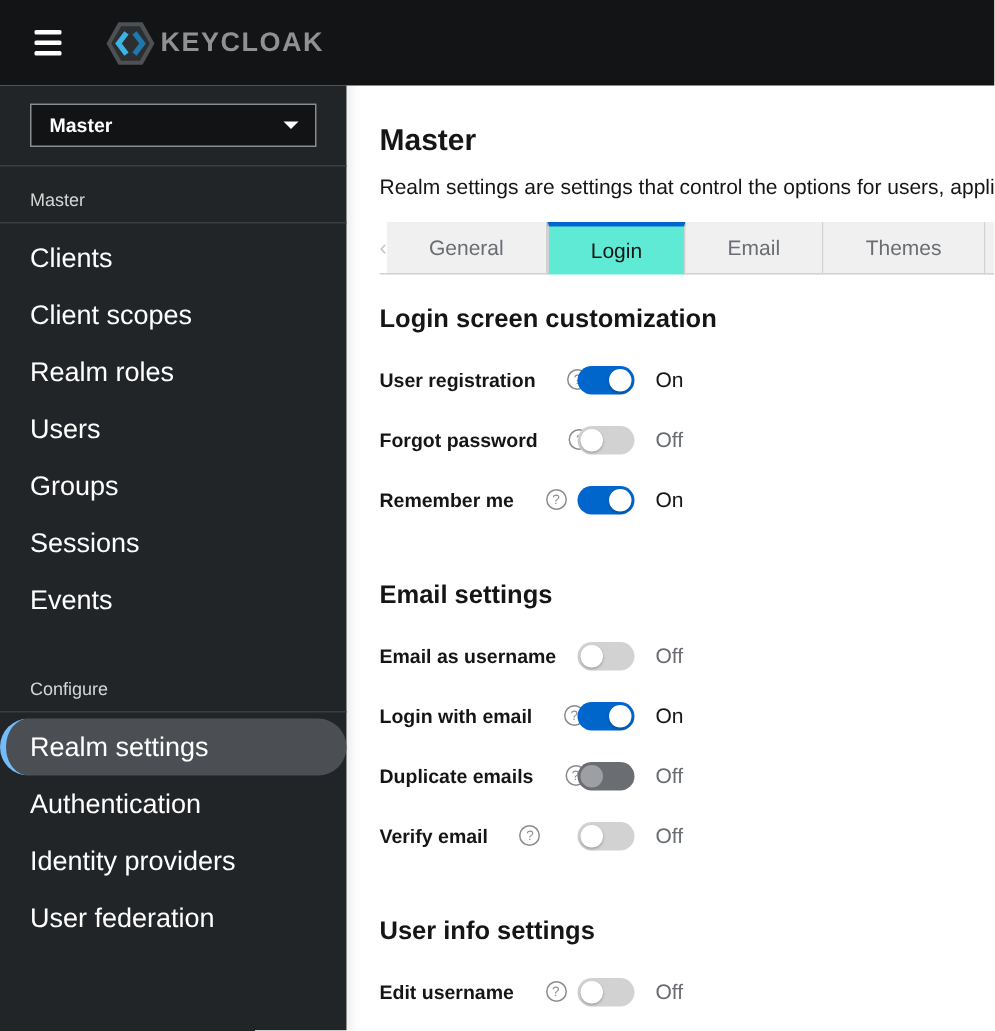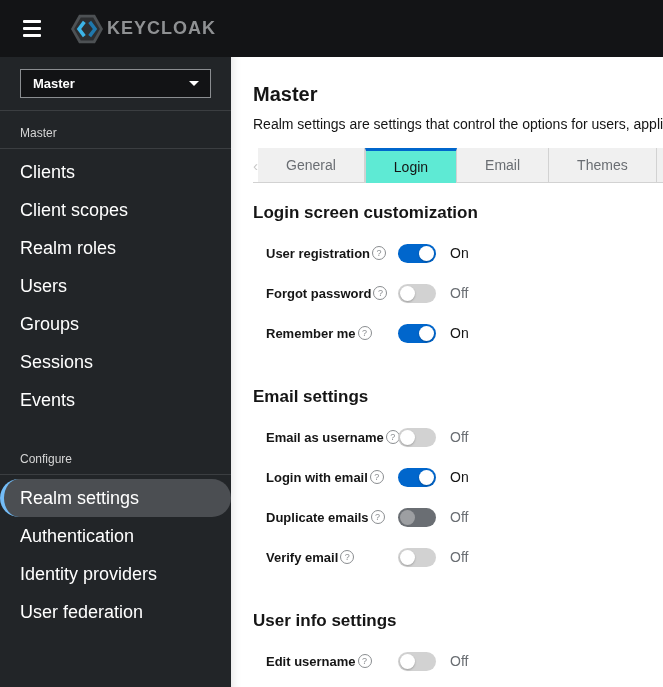--- a/index.html
+++ b/index.html
@@ -51,21 +51,21 @@
     border-bottom: 1px solid #d2d2d2; border-right: 1px solid #d2d2d2; cursor: pointer; }
   .tab:last-child { flex: 1; border-right: none; }
   .tab.active { background: #5eead4; color: #151515; border-top: 3px solid #0066cc;
     border-bottom: none; border-left: 1px solid #d2d2d2; border-right: 1px solid #d2d2d2; }
 
   .settings-section { margin-top: 34px; }
   .settings-section:first-of-type { margin-top: 20px; }
   .section-heading { font-size: 17px; font-weight: 700; color: #151515; margin-bottom: 10px; }
 
   .toggle-row { display: flex; align-items: center; height: 40px; }
-  .row-label-wrap { width: 132px; display: flex; align-items: center; gap: 2px; margin-left: 13px; }
+  .row-label-wrap { width: 132px; display: flex; align-items: center; gap: 21px; }
   .row-label { font-size: 13px; font-weight: 700; color: #151515; white-space: nowrap; }
   .help-icon { flex: none; width: 14px; height: 14px; border: 1px solid #8a8d90;
     border-radius: 50%; color: #8a8d90; font-size: 9px; line-height: 12px;
     display: flex; align-items: center; justify-content: center; cursor: pointer; }
 
   .switch { flex: none; width: 38px; height: 19px; border-radius: 10px;
     background: #d2d2d2; position: relative; cursor: pointer; }
   .switch .knob { position: absolute; top: 2px; left: 2px; width: 15px; height: 15px;
     border-radius: 50%; background: #fff; box-shadow: 0 1px 2px rgba(0,0,0,0.25);
     transition: left .1s; }

